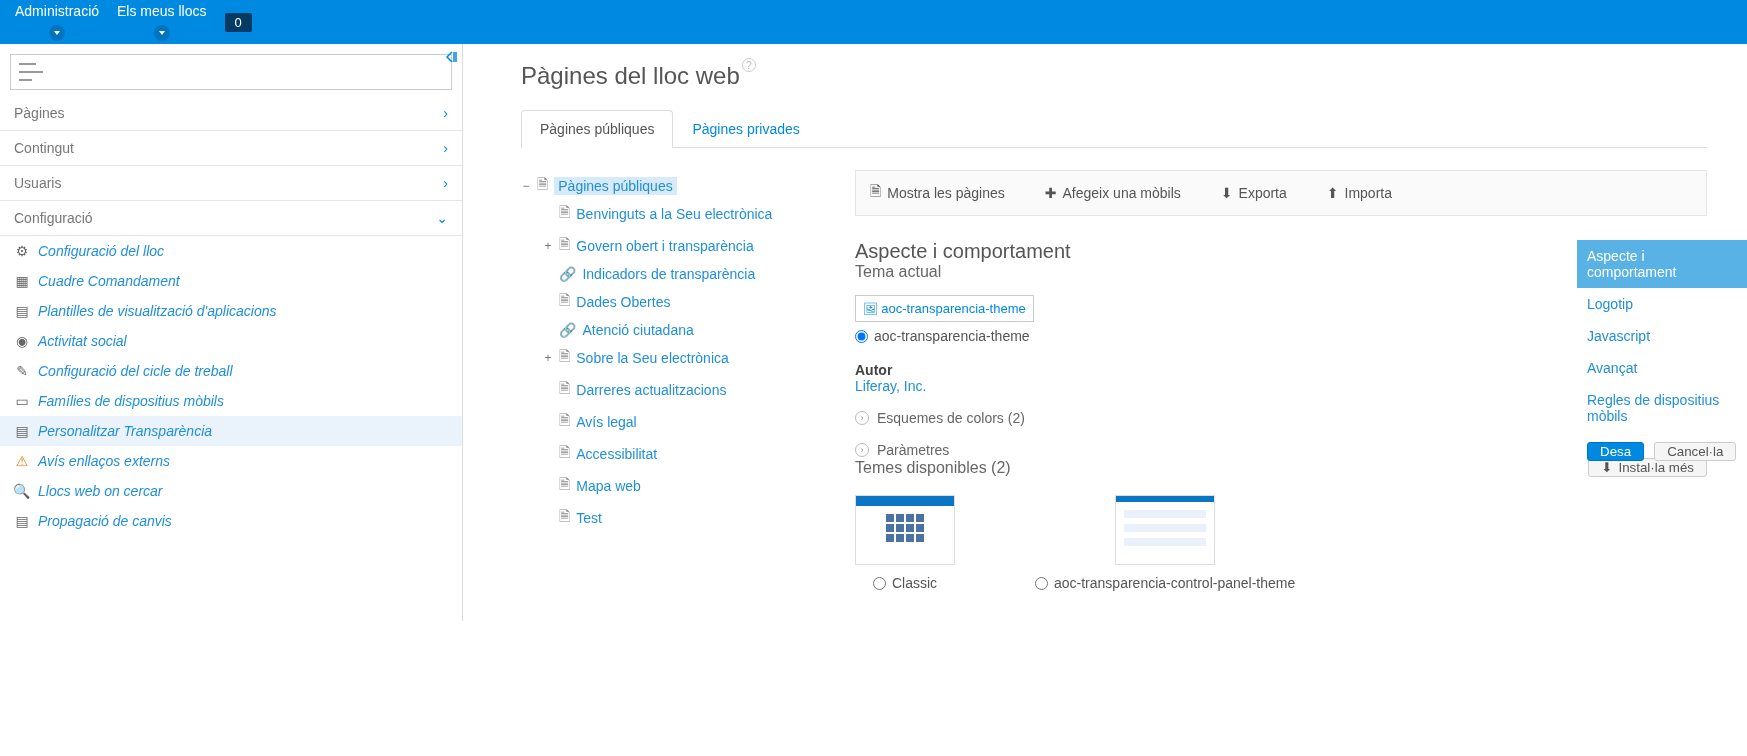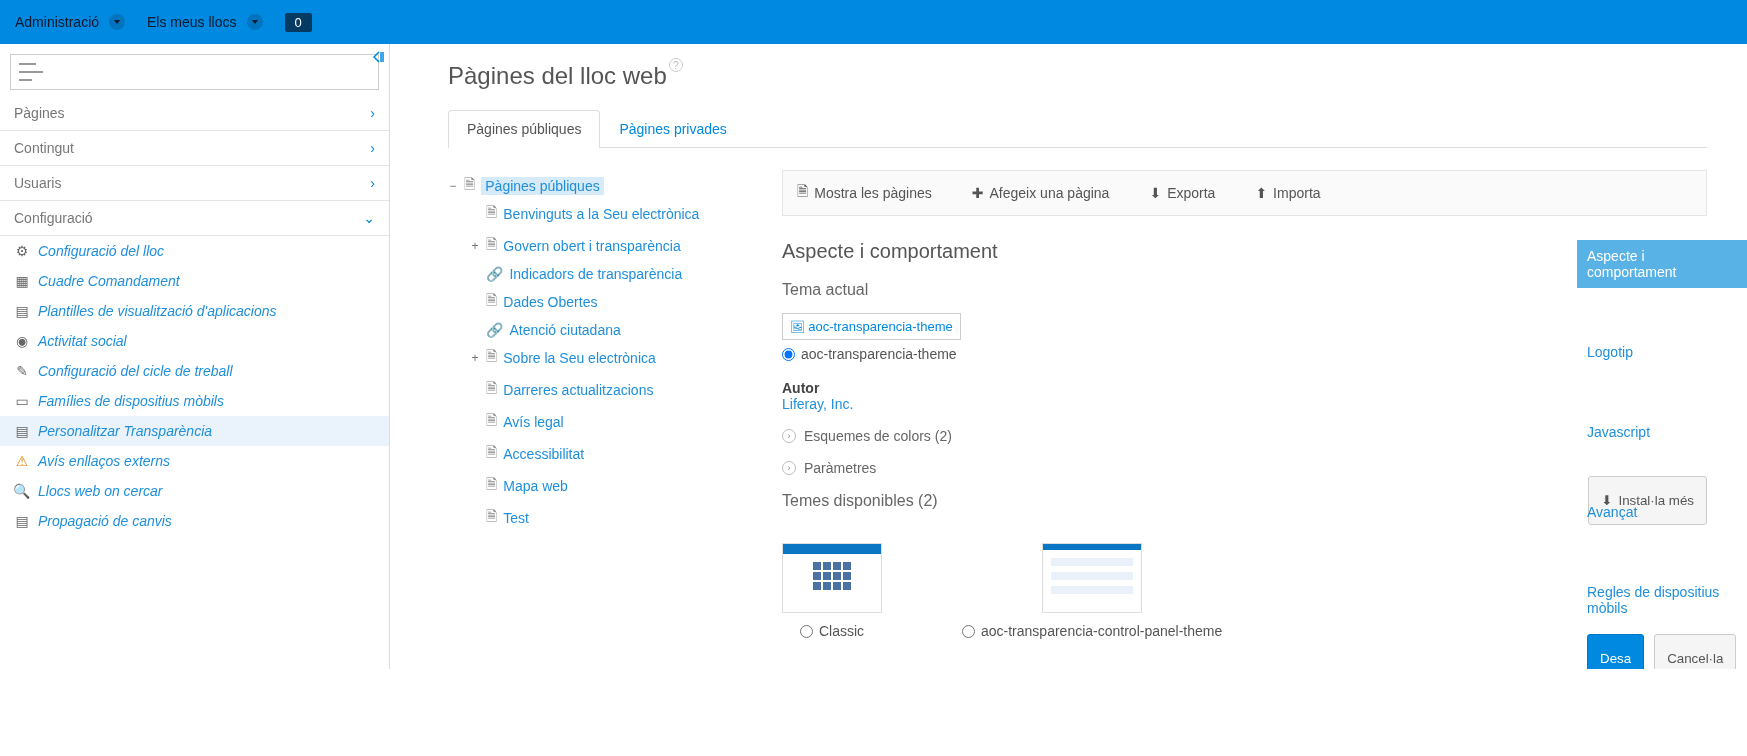--- a/index.html
+++ b/index.html
@@ -8,25 +8,25 @@
 .topbar { background: #0089e0; color: #fff; height: 44px; display: flex; align-items: center; padding: 0 15px; }
 .topbar-left { display: flex; align-items: center; flex: 1; }
 .back-btn { width: 24px; height: 24px; border: 2px solid #fff; border-radius: 50%; display: flex; align-items: center; justify-content: center; margin-right: 12px; cursor: pointer; }
 .back-btn svg { width: 10px; height: 10px; }
 .site-name { font-size: 18px; font-weight: 300; }
 .site-drop { display: inline-flex; align-items: center; justify-content: center; width: 16px; height: 16px; background: rgba(0,0,0,0.15); border-radius: 50%; margin: 0 4px; }
 .site-drop svg { width: 8px; height: 8px; }
 .crumb-sep { margin: 0 6px; font-size: 18px; font-weight: 300;}
 .crumb-admin { font-size: 18px; font-weight: 300;}
 .topbar-right { display: flex; align-items: center; gap: 18px; }
-.tb-link { color: #0f172a; font-size: 14px; display: flex; align-items: center; gap: 6px; cursor: pointer;}
+.tb-link { color: #ffffff; font-size: 14px; display: flex; align-items: center; gap: 6px; cursor: pointer; flex-direction: column;}
 .tb-badge { background: #053b63; color: #fff; padding: 2px 10px; border-radius: 2px; font-size: 13px; }
 
 .layout { display: flex; }
-.sidebar { width: 390px; border-right: 1px solid #ddd; background: #fff; position: relative; }
+.sidebar { width: 463px; border-right: 1px solid #ddd; background: #fff; position: relative; }
 .collapse-handle { position: absolute; right: 4px; top: 6px; color: #0089e0; cursor: pointer;}
 .collapse-handle svg { width: 14px; height: 14px;}
 .pagesel { margin: 10px 10px 6px 10px; border: 1px solid #ccc; height: 36px; display: flex; align-items: center; padding: 0 8px; cursor: pointer;}
 .pagesel-ico { width: 24px; height: 18px; display: flex; flex-direction: column; justify-content: space-between; }
 .pagesel-ico span { height: 2px; background: #999; display: block;}
 .pagesel-ico span:nth-child(1){ width: 70%;}
 .pagesel-ico span:nth-child(2){ width: 100%;}
 .pagesel-ico span:nth-child(3){ width: 55%;}
 
 .navcat { border-bottom: 1px solid #e5e5e5; padding: 9px 14px; color: #777; display: flex; justify-content: space-between; align-items: center; cursor: pointer;}
@@ -56,50 +56,50 @@
 .tree a { color: #1f8fdb; text-decoration: none;}
 .tree .root > .row a { background: #d7eaf8; padding: 1px 4px;}
 .tree .kids { margin-left: 22px; }
 
 .center { flex: 1;}
 .toolbar { border: 1px solid #e5e5e5; background: #fafafa; padding: 10px 14px; display: flex; gap: 40px; }
 .toolbar .tbtn { display: flex; align-items: center; gap: 6px; color: #555; cursor: pointer;}
 
 .sect { margin-top: 24px;}
 .sect h2 { font-size: 20px; font-weight: 400; color: #555;}
-.sect h3 { font-size: 16px; font-weight: 400; color: #666; margin-top: 18px;}
+.sect h3 { font-size: 16px; font-weight: 400; color: #666; }
 .theme-thumb-box { border: 1px solid #ccc; display: inline-block; padding: 5px 7px; margin-top: 14px; color: #0089e0; font-size: 13px;}
 .theme-thumb-box:before { content: "🖼"; font-size: 12px; margin-right: 3px;}
 .radio-row { margin-top: 6px; display: flex; align-items: center; gap: 6px; color: #555;}
 .meta-block { margin-top: 18px;}
 .meta-block .lbl { font-weight: 700; color: #444;}
 .meta-block a { color: #1f8fdb; text-decoration: none; text-align: center;}
 .exp-row { display: flex; align-items: center; gap: 8px; color: #666; margin-top: 16px; cursor: pointer;}
 .exp-row .circ { width: 14px; height: 14px; border: 1px solid #bbb; border-radius: 50%; display: inline-flex; align-items: center; justify-content: center; font-size: 9px; color: #888;}
 
 .avail-row { display: flex; align-items: center; justify-content: space-between; }
 .avail-row h3 { margin-top: 0;}
-.btn { border: 1px solid #ccc; background: #f5f5f5; padding: 16px 12px; border-radius: 3px; cursor: pointer; color: #555; display: inline-flex; align-items: center; gap: 6px;}
+.btn { border: 1px solid #ccc; background: #f5f5f5; padding: 1px 12px; border-radius: 3px; cursor: pointer; color: #555; display: inline-flex; align-items: center; gap: 6px;}
 .btn-primary { background: #0089e0; color: #fff; border-color: #0076c2;}
 
 .themes-grid { display: flex; gap: 80px; margin-top: 18px;}
 .theme-card { display: flex; flex-direction: column; align-items: center; gap: 10px;}
 .theme-preview { width: 100px; height: 70px; border: 1px solid #ddd; background: #fff; position: relative; overflow: hidden;}
 .tp1-top { position: absolute; top: 0; left: 0; right: 0; height: 10px; background: #0b76c4;}
 .tp1-grid { position: absolute; top: 18px; left: 30px; display: grid; grid-template-columns: repeat(4, 8px); gap: 2px;}
 .tp1-grid i { width: 8px; height: 8px; background: #4a72a3;}
 .tp2-top { position: absolute; top: 0; left: 0; right: 0; height: 6px; background: #0b76c4;}
 .tp2-row { position: absolute; left: 8px; right: 8px; height: 8px; background: #eaf1fb;}
 .theme-card label { display: flex; align-items: center; gap: 6px; color: #555;}
 
 .right-panel { position: absolute; right: 0; top: 196px; width: 170px;}
 .rp-list { list-style: none;}
 .rp-list li { padding: 8px 10px; cursor: pointer;}
 .rp-list li.active { background: #58b2e6; color: #fff;}
-.rp-list li:not(.active){ color: #1f8fdb; margin-top: 48px;}
+.rp-list li:not(.active){ color: #1f8fdb;}
 .rp-actions { padding: 10px; display: flex; gap: 10px;}
 
 svg { fill: currentColor; }
 </style>
 </head>
 <body>
 
 <div class="topbar">
   <div class="topbar-right">
     <span class="tb-link">
@@ -304,21 +304,21 @@
       </div>
 
       <div class="center">
         <div class="toolbar">
           <div class="tbtn">
               <span>🗎</span>
               <span>Mostra les pàgines</span>
             </div>
           <div class="tbtn">
               <span>✚</span>
-              <span>Afegeix una pàgina</span>
+              <span>Afegeix una mòbils</span>
             </div>
           <div class="tbtn">
               <span>⬇</span>
               <span>Exporta</span>
             </div>
           <div class="tbtn">
               <span>⬆</span>
               <span>Importa</span>
             </div>
         </div>

